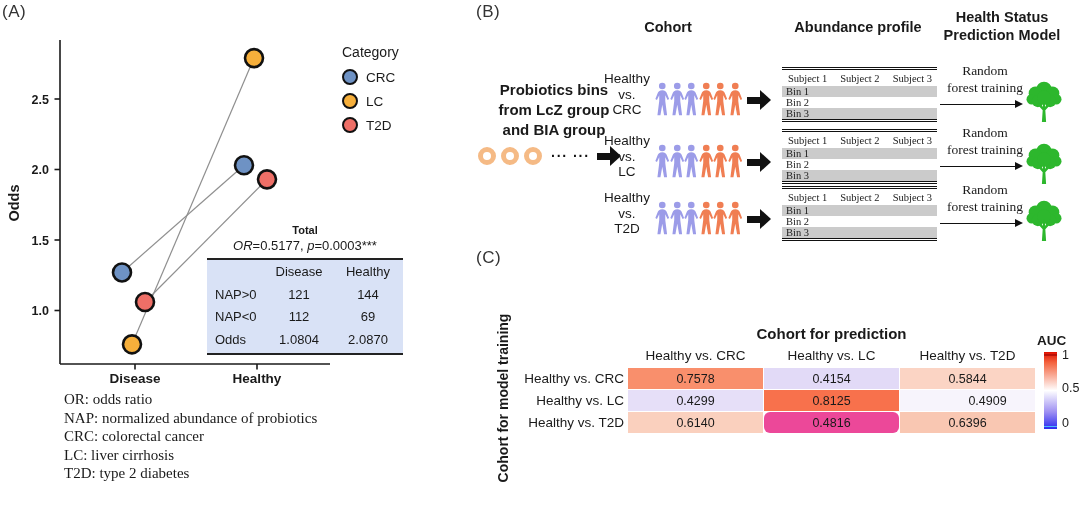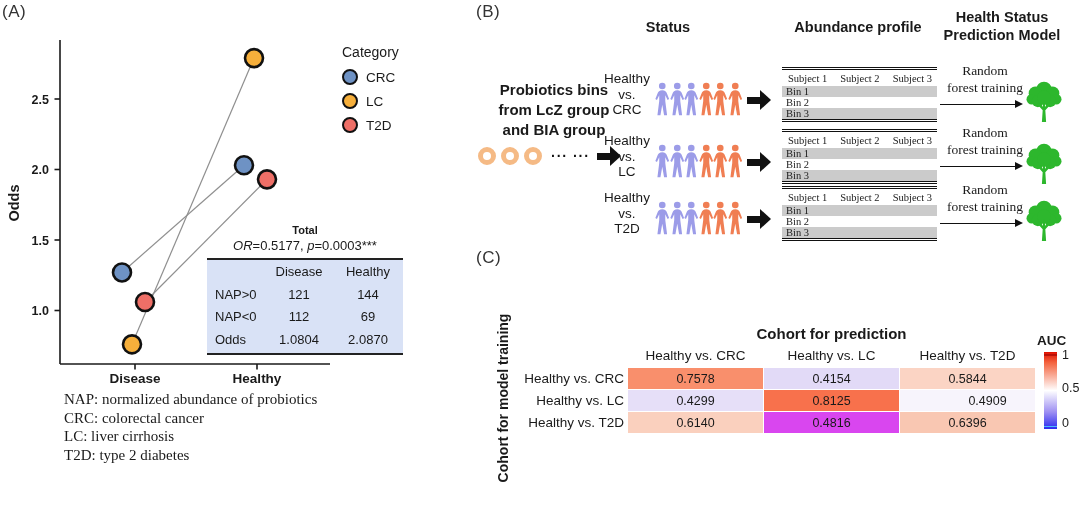--- a/index.html
+++ b/index.html
@@ -177,29 +177,30 @@
     <div class="val">69</div>
   </div>
   <div class="st-row">
     <div class="lab">Odds</div>
     <div class="val">1.0804</div>
     <div class="val">2.0870</div>
   </div>
 </div>
 
 <div class="abs abbr">
+  <div>OR: odds ratio</div>
   <div>NAP: normalized abundance of probiotics</div>
   <div>CRC: colorectal cancer</div>
   <div>LC: liver cirrhosis</div>
   <div>T2D: type 2 diabetes</div>
 </div>
 
 <div class="abs panel-tag" style="left:476px;top:2px">(B)</div>
 
-<div class="abs b-head" style="left:608px;top:18px;width:120px">Status</div>
+<div class="abs b-head" style="left:608px;top:18px;width:120px">Cohort</div>
 <div class="abs b-head" style="left:768px;top:18px;width:180px">Abundance profile</div>
 <div class="abs b-head" style="left:920px;top:8px;width:164px">
   <div>Health Status</div>
   <div>Prediction Model</div>
 </div>
 
 <div class="abs b-source">
   <div>Probiotics bins</div>
   <div>from LcZ group</div>
   <div>and BIA group</div>
@@ -372,21 +373,21 @@
 </div>
 
 <div class="abs c-heat">
   <div class="hm-cell" style="background: rgb(249, 143, 108);">0.7578</div>
   <div class="hm-cell" style="background: rgb(226, 218, 247);">0.4154</div>
   <div class="hm-cell" style="background: rgb(251, 212, 196);">0.5844</div>
   <div class="hm-cell" style="background: rgb(230, 223, 248);">0.4299</div>
   <div class="hm-cell" style="background: rgb(248, 113, 76);">0.8125</div>
   <div class="hm-cell" style="background: rgb(247, 244, 252); padding-left: 40px;">0.4909</div>
   <div class="hm-cell" style="background: rgb(250, 208, 190);">0.6140</div>
-  <div class="hm-cell" style="background: #d946ef;">0.4816</div>
+  <div class="hm-cell" style="background: #ec4899; border-radius: 6px;">0.4816</div>
   <div class="hm-cell" style="background: rgb(249, 199, 178);">0.6396</div>
 </div>
 
 <div class="abs c-auc">AUC</div>
 <div class="abs c-cbar">
   <div class="tick-hi"></div>
   <div class="tick-lo"></div>
 </div>
 <span class="cb-tick" style="top:348px">1</span>
 <span class="cb-tick" style="top:381px">0.5</span>

